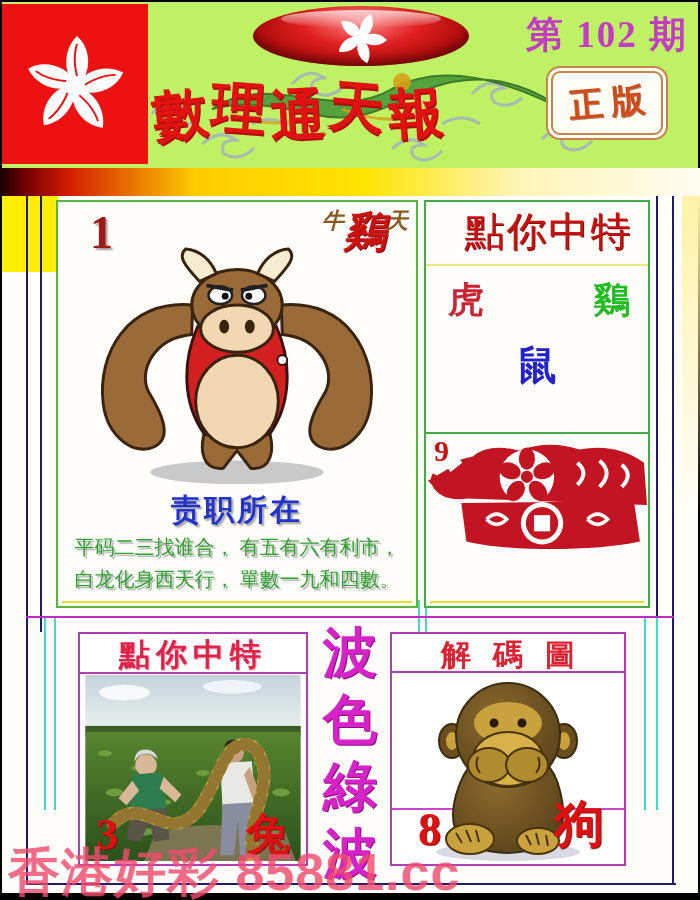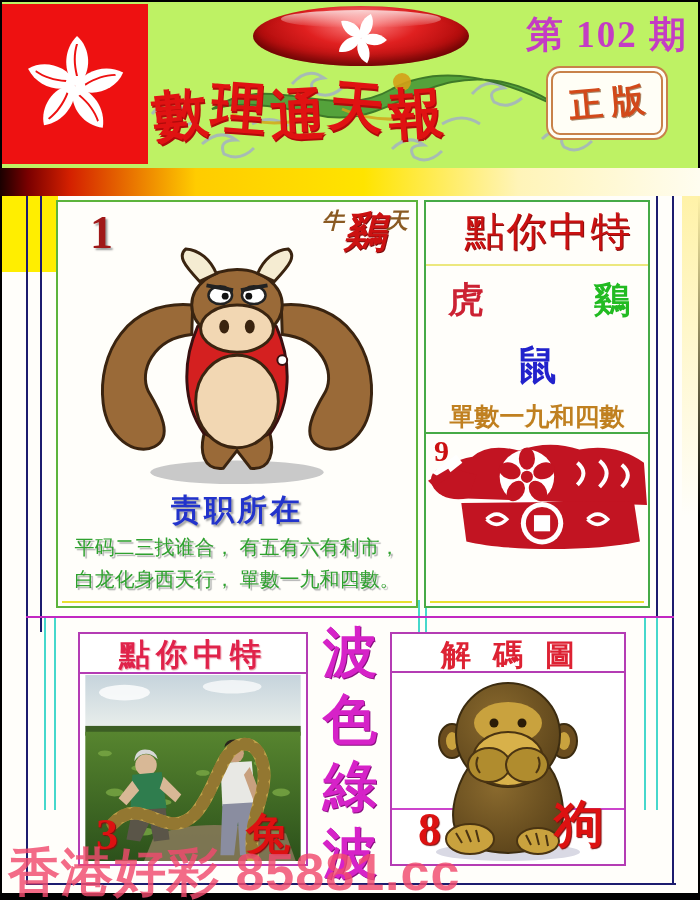--- a/index.html
+++ b/index.html
@@ -248,21 +248,20 @@
       <div class="abs verse v2">白龙化身西天行， 單數一九和四數。</div>
       <div class="abs inner-yellow"></div>
     </div>
 
     <div class="abs pick-panel">
       <div class="abs pick-title">點你中特</div>
       <div class="abs pick-sep1"></div>
       <div class="abs zlt">虎</div>
       <div class="abs zrt">鷄</div>
       <div class="abs zct">鼠</div>
-      <div class="abs pick-note">單數一九和四數</div>
       <div class="abs pick-sep2"></div>
 
       <div class="abs num9">9</div>
 
       <div class="abs ox-wrap">
         <svg width="222" height="122" viewBox="0 0 220 120">
           <path d="M15,46 Q20,26 46,22 Q62,8 92,16 Q122,5 152,15 Q188,8 216,28 L219,70 L26,63 Z" fill="#c21422"></path>
           <path d="M6,50 C2,40 10,31 23,33 L50,40 L42,63 C26,67 11,61 6,50 Z" fill="#c21422"></path>
           <path d="M6,38 L30,20 L36,28 L16,44 Z" fill="#ffffff"></path>
           <path d="M2,46 L22,34 L26,40 L8,52 Z" fill="#c21422"></path>

